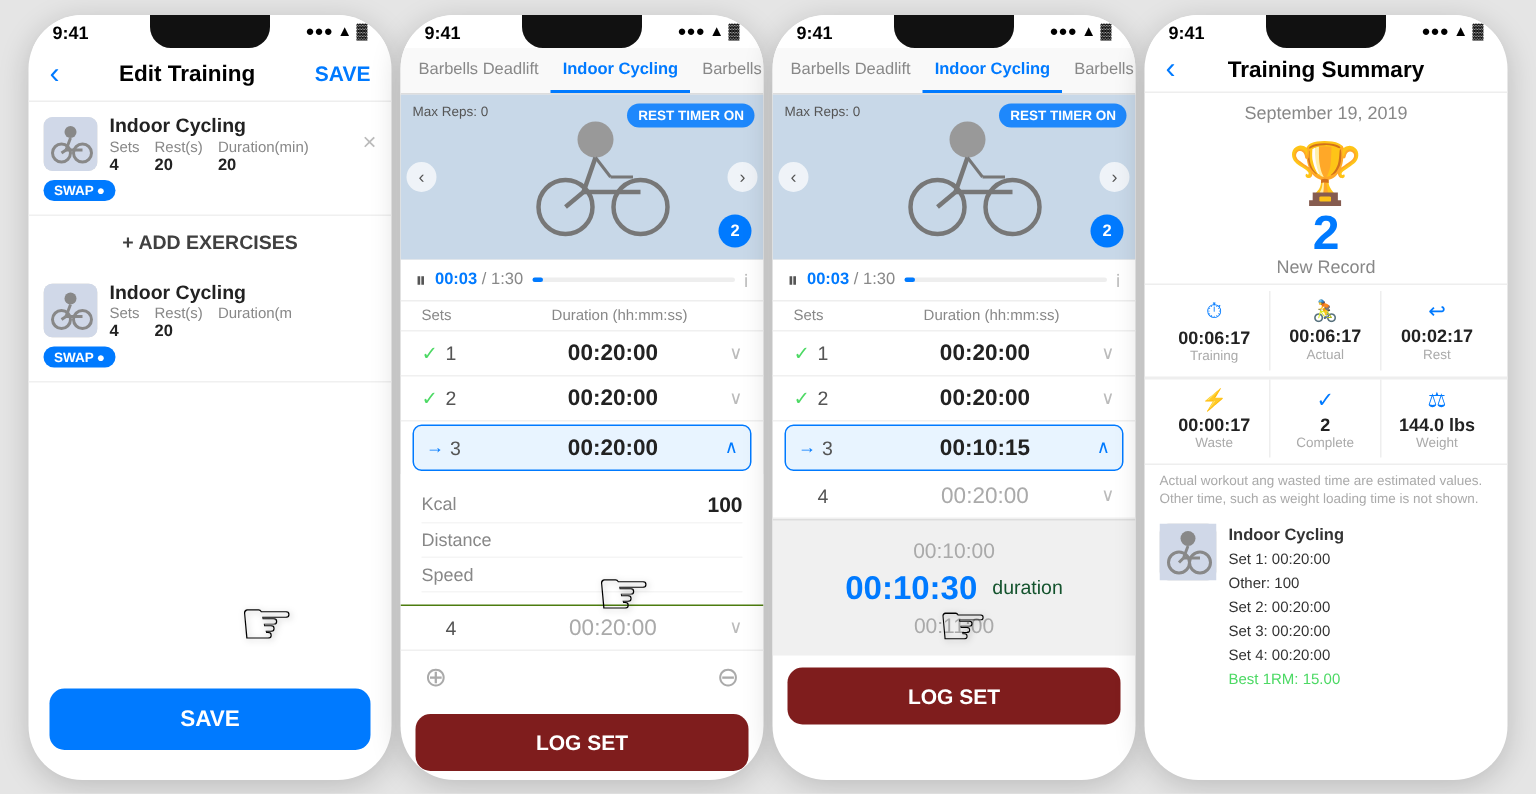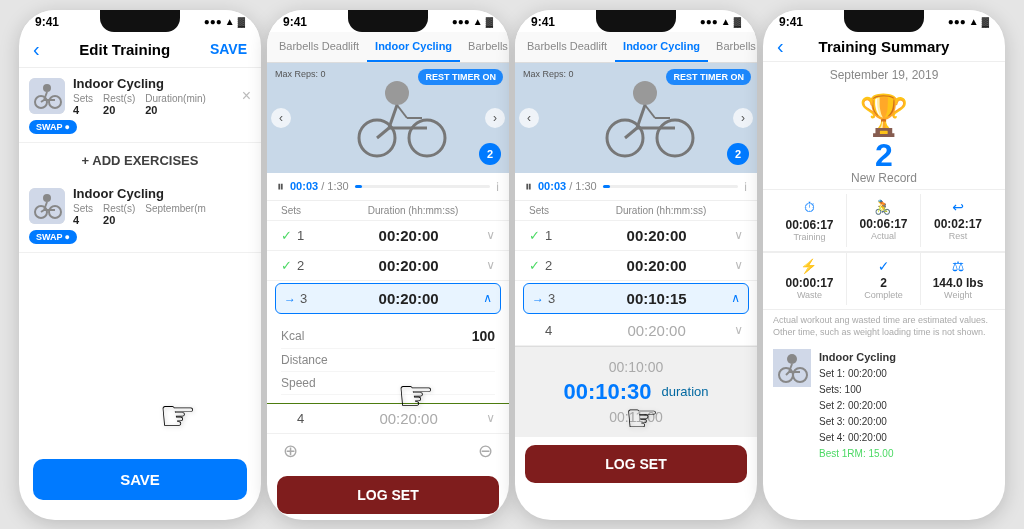--- a/index.html
+++ b/index.html
@@ -302,21 +302,21 @@
       border-top: 1px solid #ddd;
     }
     .picker-values {
       display: flex;
       flex-direction: column;
       align-items: center;
       position: relative;
     }
     .picker-val { font-size: 14px; color: #aaa; padding: 2px 0; }
     .picker-val.selected { font-size: 22px; font-weight: 700; color: #007AFF; }
-    .picker-label { font-size: 13px; color: #0369a1; margin-left: 4px; }
+    .picker-label { font-size: 13px; color: #14532d; margin-left: 4px; }
     .picker-row { display: flex; align-items: center; justify-content: center; gap: 6px; }
 
     
     .p4-header {
       display: flex;
       align-items: center;
       justify-content: center;
       padding: 6px 14px;
       border-bottom: 1px solid #eee;
       position: relative;
@@ -494,21 +494,21 @@
           <div class="exercise-meta">
             <div class="meta-item">
               <span>Sets</span>
               <span class="meta-val">4</span>
             </div>
             <div class="meta-item">
               <span>Rest(s)</span>
               <span class="meta-val">20</span>
             </div>
             <div class="meta-item">
-              <span>September(m</span>
+              <span>Duration(m</span>
             </div>
           </div>
         </div>
       </div>
       <div class="swap-btn">
         <span>SWAP</span>
         <span>●</span>
       </div>
     </div>
 
@@ -795,21 +795,21 @@
           <ellipse cx="13" cy="26" rx="7" ry="7" fill="none" stroke="#888" stroke-width="2"></ellipse>
           <ellipse cx="27" cy="26" rx="7" ry="7" fill="none" stroke="#888" stroke-width="2"></ellipse>
           <line x1="19" y1="15" x2="16" y2="23" stroke="#888" stroke-width="2"></line>
           <line x1="16" y1="23" x2="13" y2="26" stroke="#888" stroke-width="2"></line>
           <line x1="16" y1="23" x2="27" y2="23" stroke="#888" stroke-width="2"></line>
         </svg>
       </div>
       <div class="exercise-summary-info">
         <div class="exercise-summary-name">Indoor Cycling</div>
         <div>Set 1: 00:20:00</div>
-        <div>Sets: 100</div>
+        <div>Other: 100</div>
         <div>Set 2: 00:20:00</div>
         <div>Set 3: 00:20:00</div>
         <div>Set 4: 00:20:00</div>
         <div class="best-label">Best 1RM: 15.00</div>
       </div>
     </div>
   </div>
 
 </div>
 

